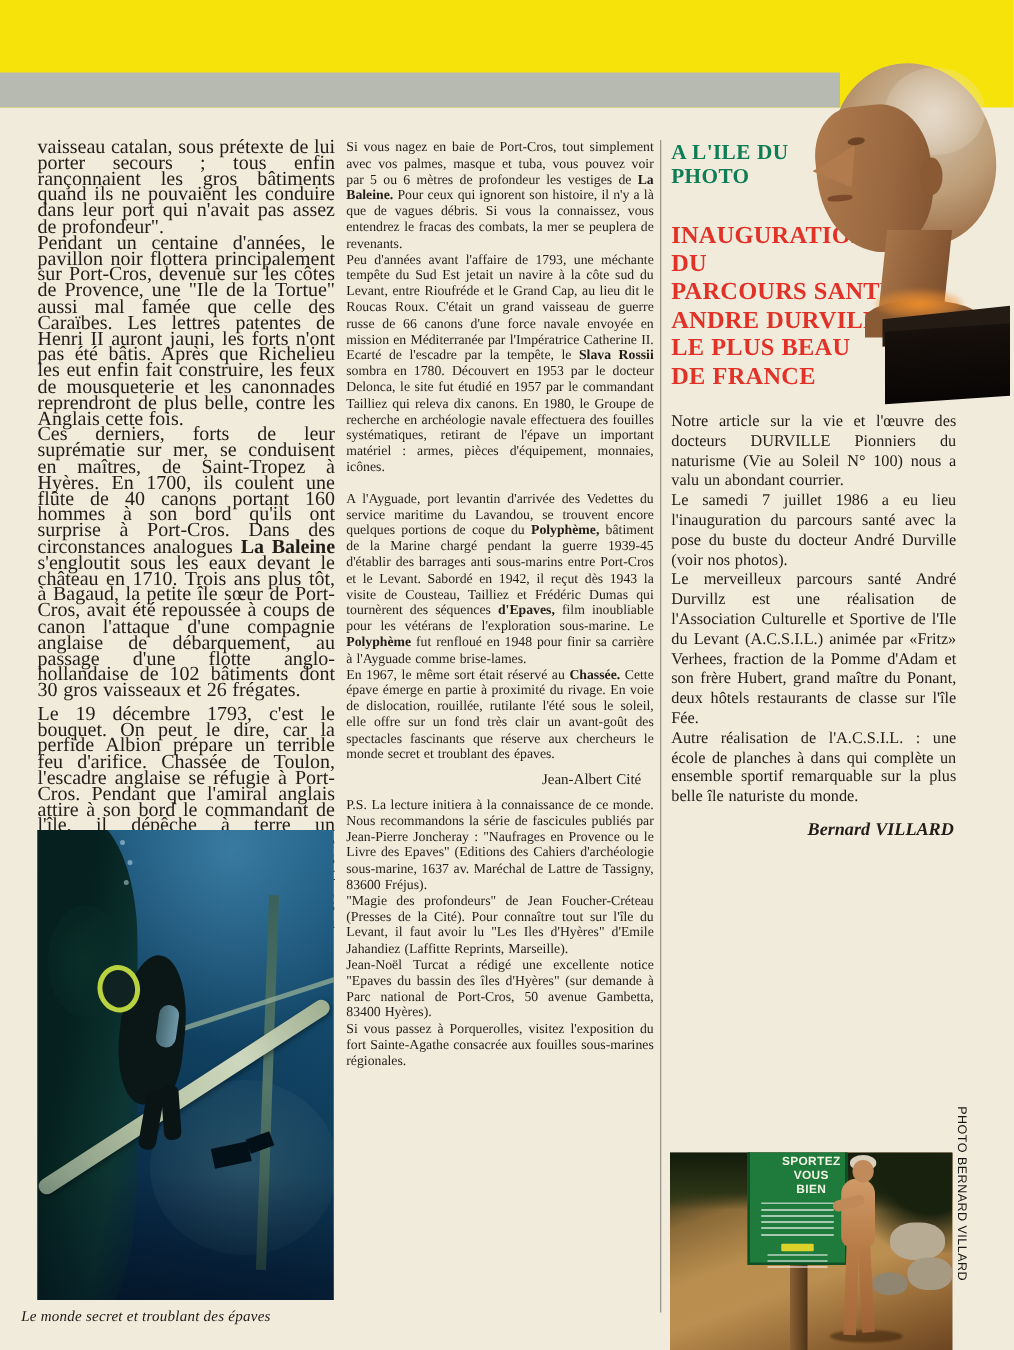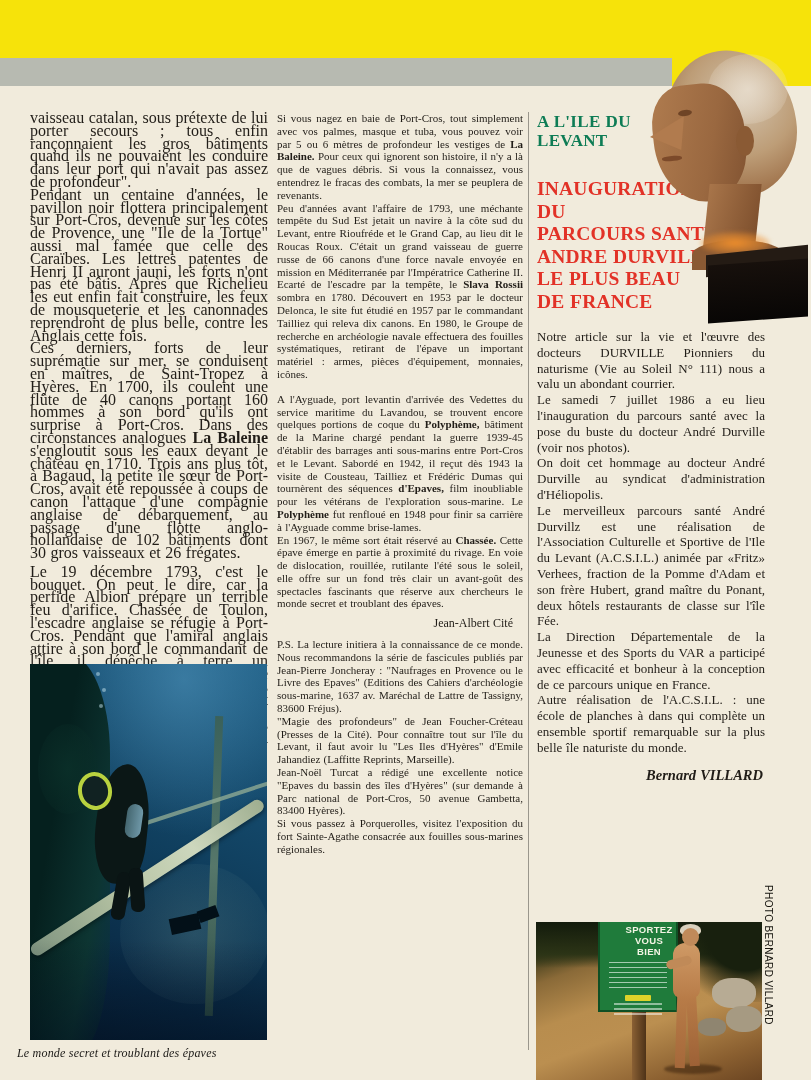--- a/index.html
+++ b/index.html
@@ -122,33 +122,31 @@
   <p class="gap-sm">P.S. La lecture initiera à la connaissance de ce monde. Nous recommandons la série de fascicules publiés par Jean-Pierre Joncheray : "Naufrages en Provence ou le Livre des Epaves" (Editions des Cahiers d'archéologie sous-marine, 1637 av. Maréchal de Lattre de Tassigny, 83600 Fréjus).</p>
   <p>"Magie des profondeurs" de Jean Foucher-Créteau (Presses de la Cité). Pour connaître tout sur l'île du Levant, il faut avoir lu "Les Iles d'Hyères" d'Emile Jahandiez (Laffitte Reprints, Marseille).</p>
   <p>Jean-Noël Turcat a rédigé une excellente notice "Epaves du bassin des îles d'Hyères" (sur demande à Parc national de Port-Cros, 50 avenue Gambetta, 83400 Hyères).</p>
   <p>Si vous passez à Porquerolles, visitez l'exposition du fort Sainte-Agathe consacrée aux fouilles sous-marines régionales.</p>
 </div>
 
 <div class="abs rule"></div>
 
 <div class="col col-right">
   <h2 class="kicker">A L'ILE DU
-LEVANT</h2>
+PHOTO</h2>
   <h1 class="headline">INAUGURATION
 DU
 PARCOURS SANTE
 ANDRE DURVILLE
 LE PLUS BEAU
 DE FRANCE</h1>
   <div class="rc-body">
-    <p>Notre article sur la vie et l'œuvre des docteurs DURVILLE Pionniers du naturisme (Vie au Soleil N° 111) nous a valu un abondant courrier.</p>
+    <p>Notre article sur la vie et l'œuvre des docteurs DURVILLE Pionniers du naturisme (Vie au Soleil N° 100) nous a valu un abondant courrier.</p>
     <p>Le samedi 7 juillet 1986 a eu lieu l'inauguration du parcours santé avec la pose du buste du docteur André Durville (voir nos photos).</p>
-    <p>On doit cet hommage au docteur André Durville au syndicat d'administration d'Héliopolis.</p>
     <p>Le merveilleux parcours santé André Durvillz est une réalisation de l'Association Culturelle et Sportive de l'Ile du Levant (A.C.S.I.L.) animée par «Fritz» Verhees, fraction de la Pomme d'Adam et son frère Hubert, grand maître du Ponant, deux hôtels restaurants de classe sur l'île Fée.</p>
-    <p>La Direction Départementale de la Jeunesse et des Sports du VAR a participé avec efficacité et bonheur à la conception de ce parcours unique en France.</p>
     <p>Autre réalisation de l'A.C.S.I.L. : une école de planches à dans qui complète un ensemble sportif remarquable sur la plus belle île naturiste du monde.</p>
     <div class="sig-bold">Bernard VILLARD</div>
   </div>
 </div>
 
 <figure class="abs uw" style="margin:0">
   <div class="abs uw-light"></div>
   <div class="abs uw-wreck"></div>
   <div class="abs uw-wreck2"></div>
   <div class="abs uw-deckglow"></div>

